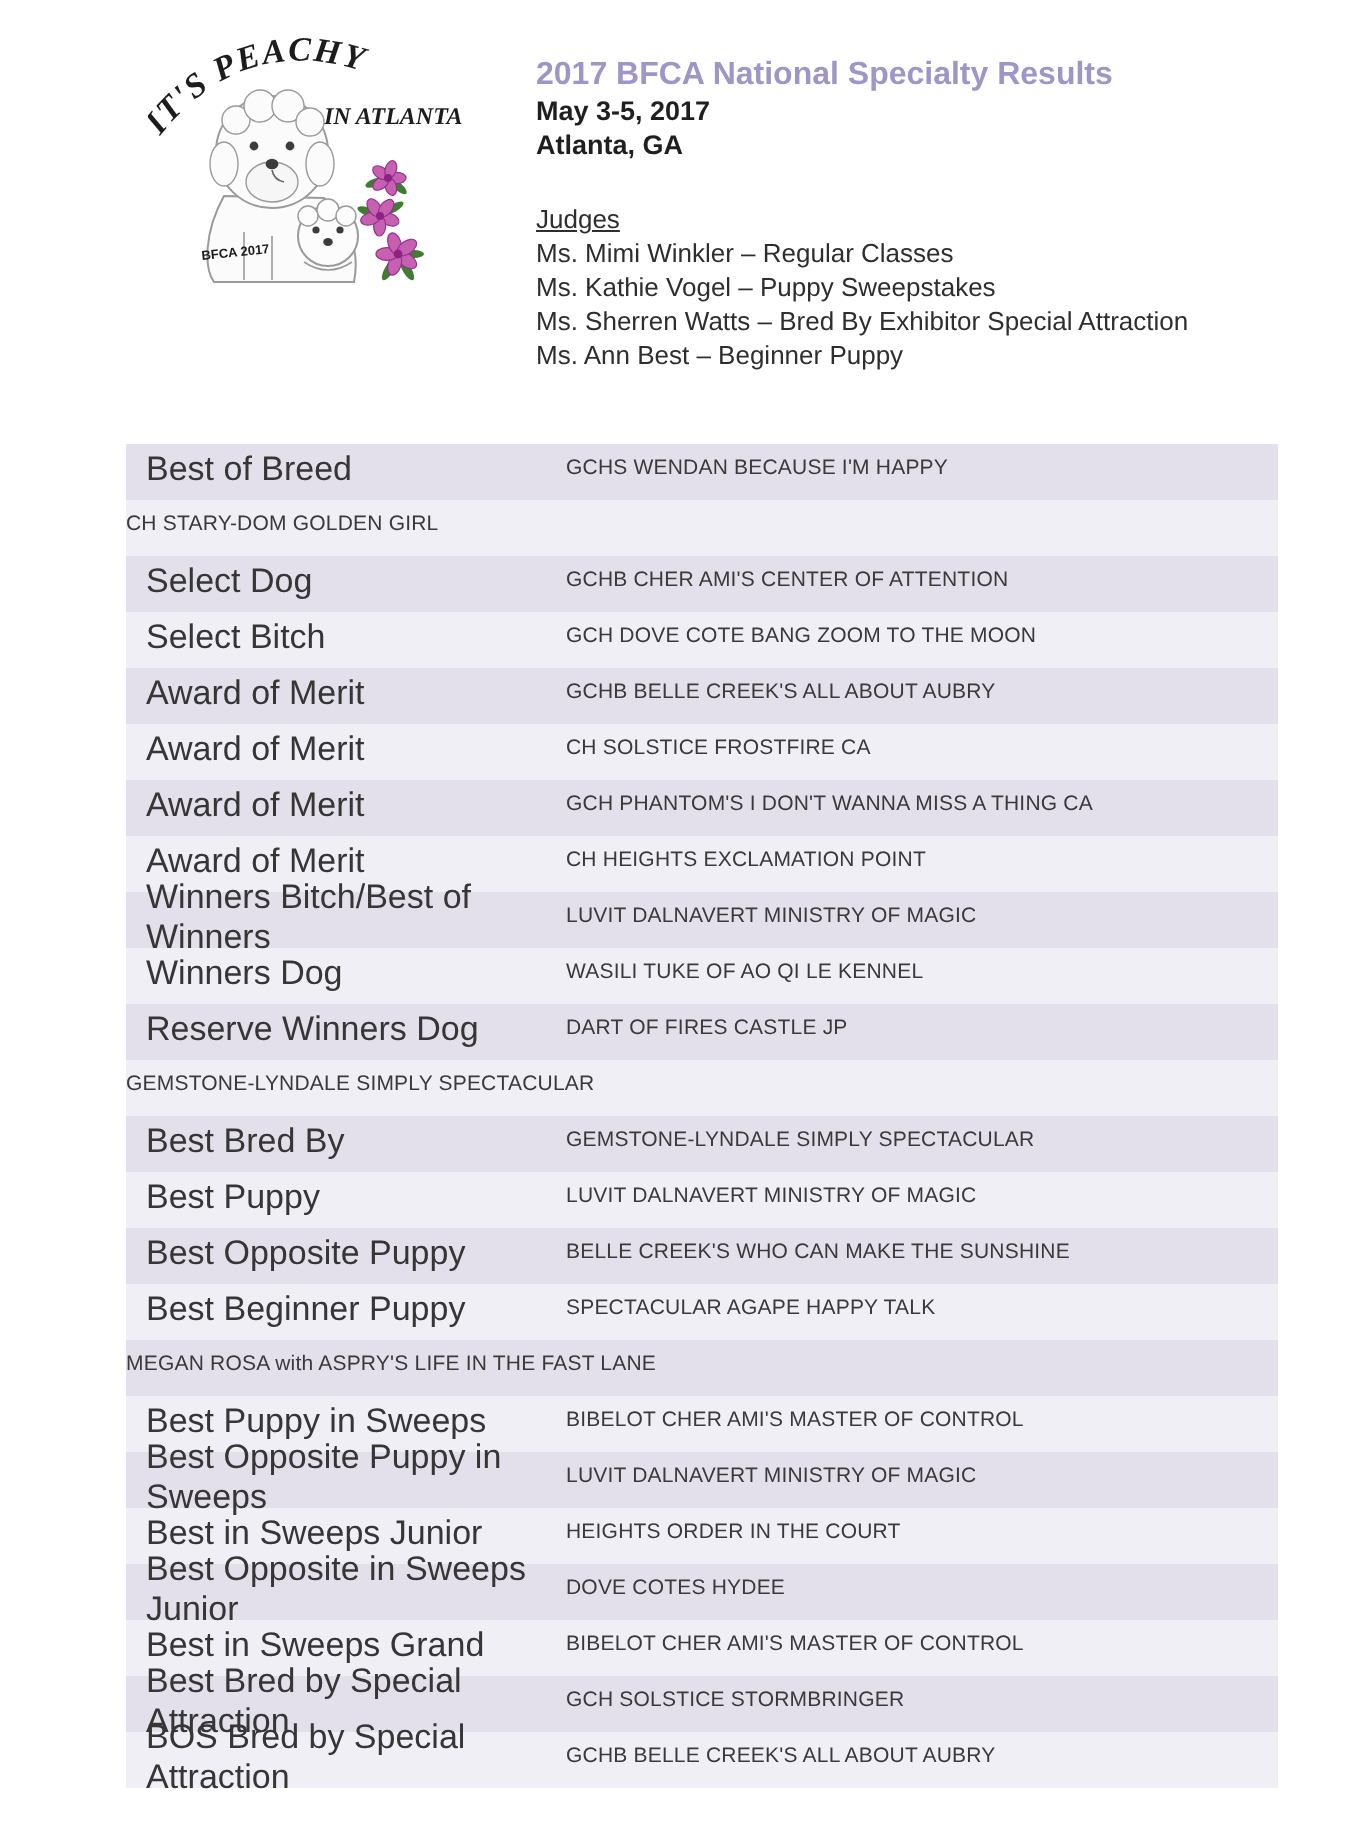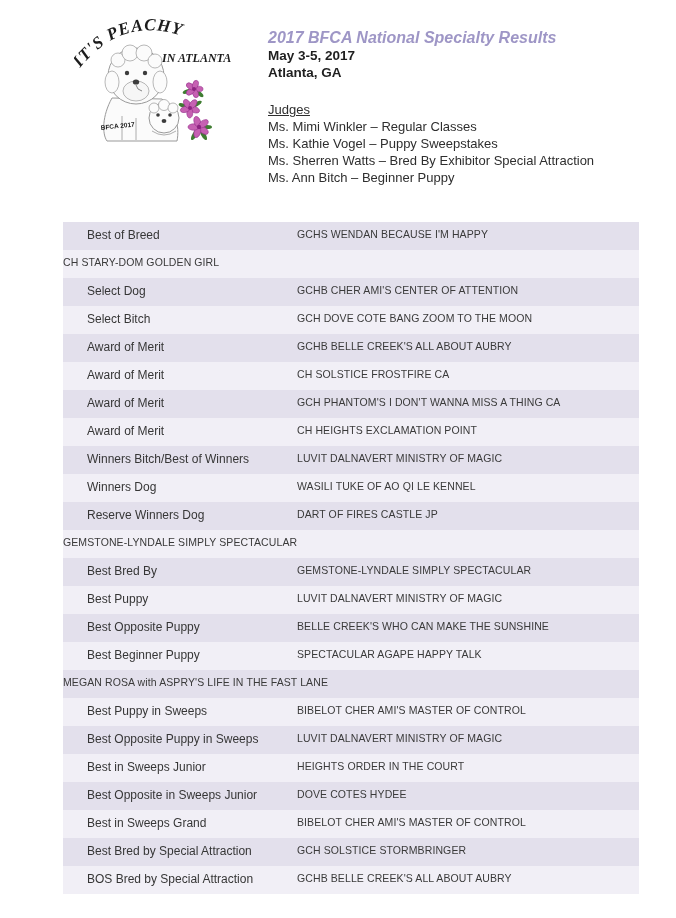--- a/index.html
+++ b/index.html
@@ -6,31 +6,31 @@
   .page {
     position:relative; width:676px; height:918px; background:#fff;
     font-family:"Liberation Sans", sans-serif; overflow:hidden;
   }
   
   .logo { position:absolute; left:74px; top:16px; width:162px; height:138px; }
   .logo text, .logo textPath { font-family:"Liberation Serif", serif; font-style:italic; font-weight:bold; fill:#1c1c1c; }
 
   
   .header-block { position:absolute; left:268px; top:28px; width:400px; }
-  .title { font-size:16px; font-weight:bold; color:var(--title-color,#9e96c6); line-height:19px;font-style:italic; }
+  .title { font-size:16px; font-weight:bold; color:var(--title-color,#9e96c6); line-height:19px; }
   .dates-block { font-size:13.5px; font-weight:bold; color:#1f1f1f; line-height:17px; }
   .judges-block { margin-top:20px; font-size:13px; color:#2e2e2e; line-height:17px; }
   .judges-heading { text-decoration:underline; }
 
   
   .results { position:absolute; left:63px; top:222px; width:576px; }
   .result-row { display:flex; align-items:center; height:28px; }
   .result-row:nth-child(odd)  { background:var(--row-odd,#e3e0ec); }
   .result-row:nth-child(even) { background:var(--row-even,#f1eff6); }
-  .award-cell  { width:210px; padding-left:24px; flex-shrink:0; font-size:12px; color:#363636; position:relative; top:-1px; }
+  .award-cell  { width:210px; padding-left:10px; flex-shrink:0; font-size:17px; color:#363636; position:relative; top:-1px; }
   .winner-cell { font-size:10.5px; color:#3a3a3a; letter-spacing:0.1px; position:relative; top:-2px; }
 </style>
 </head>
 <body>
 
 <div class="page">
 
   <svg class="logo" viewBox="0 0 162 138" aria-hidden="true">
     <defs>
       <path id="arcPath" d="M 6 52 Q 55 -10 132 30" fill="none"></path>
@@ -121,21 +121,21 @@
     <div class="dates-block">
       <div>May 3-5, 2017</div>
       <div>Atlanta, GA</div>
     </div>
     <div class="judges-block">
       <div class="judges-heading">Judges</div>
       <div id="judges-list">
           <div class="judge-line">Ms. Mimi Winkler – Regular Classes</div>
           <div class="judge-line">Ms. Kathie Vogel – Puppy Sweepstakes</div>
           <div class="judge-line">Ms. Sherren Watts – Bred By Exhibitor Special Attraction</div>
-          <div class="judge-line">Ms. Ann Bitch – Beginner Puppy</div>
+          <div class="judge-line">Ms. Ann Best – Beginner Puppy</div>
         </div>
     </div>
   </div>
 
   <div class="results" id="results-table">
       <div class="result-row">
       <div class="award-cell">Best of Breed</div>
       <div class="winner-cell">GCHS WENDAN BECAUSE I'M HAPPY</div>
     </div>
       <div class="result-row">

